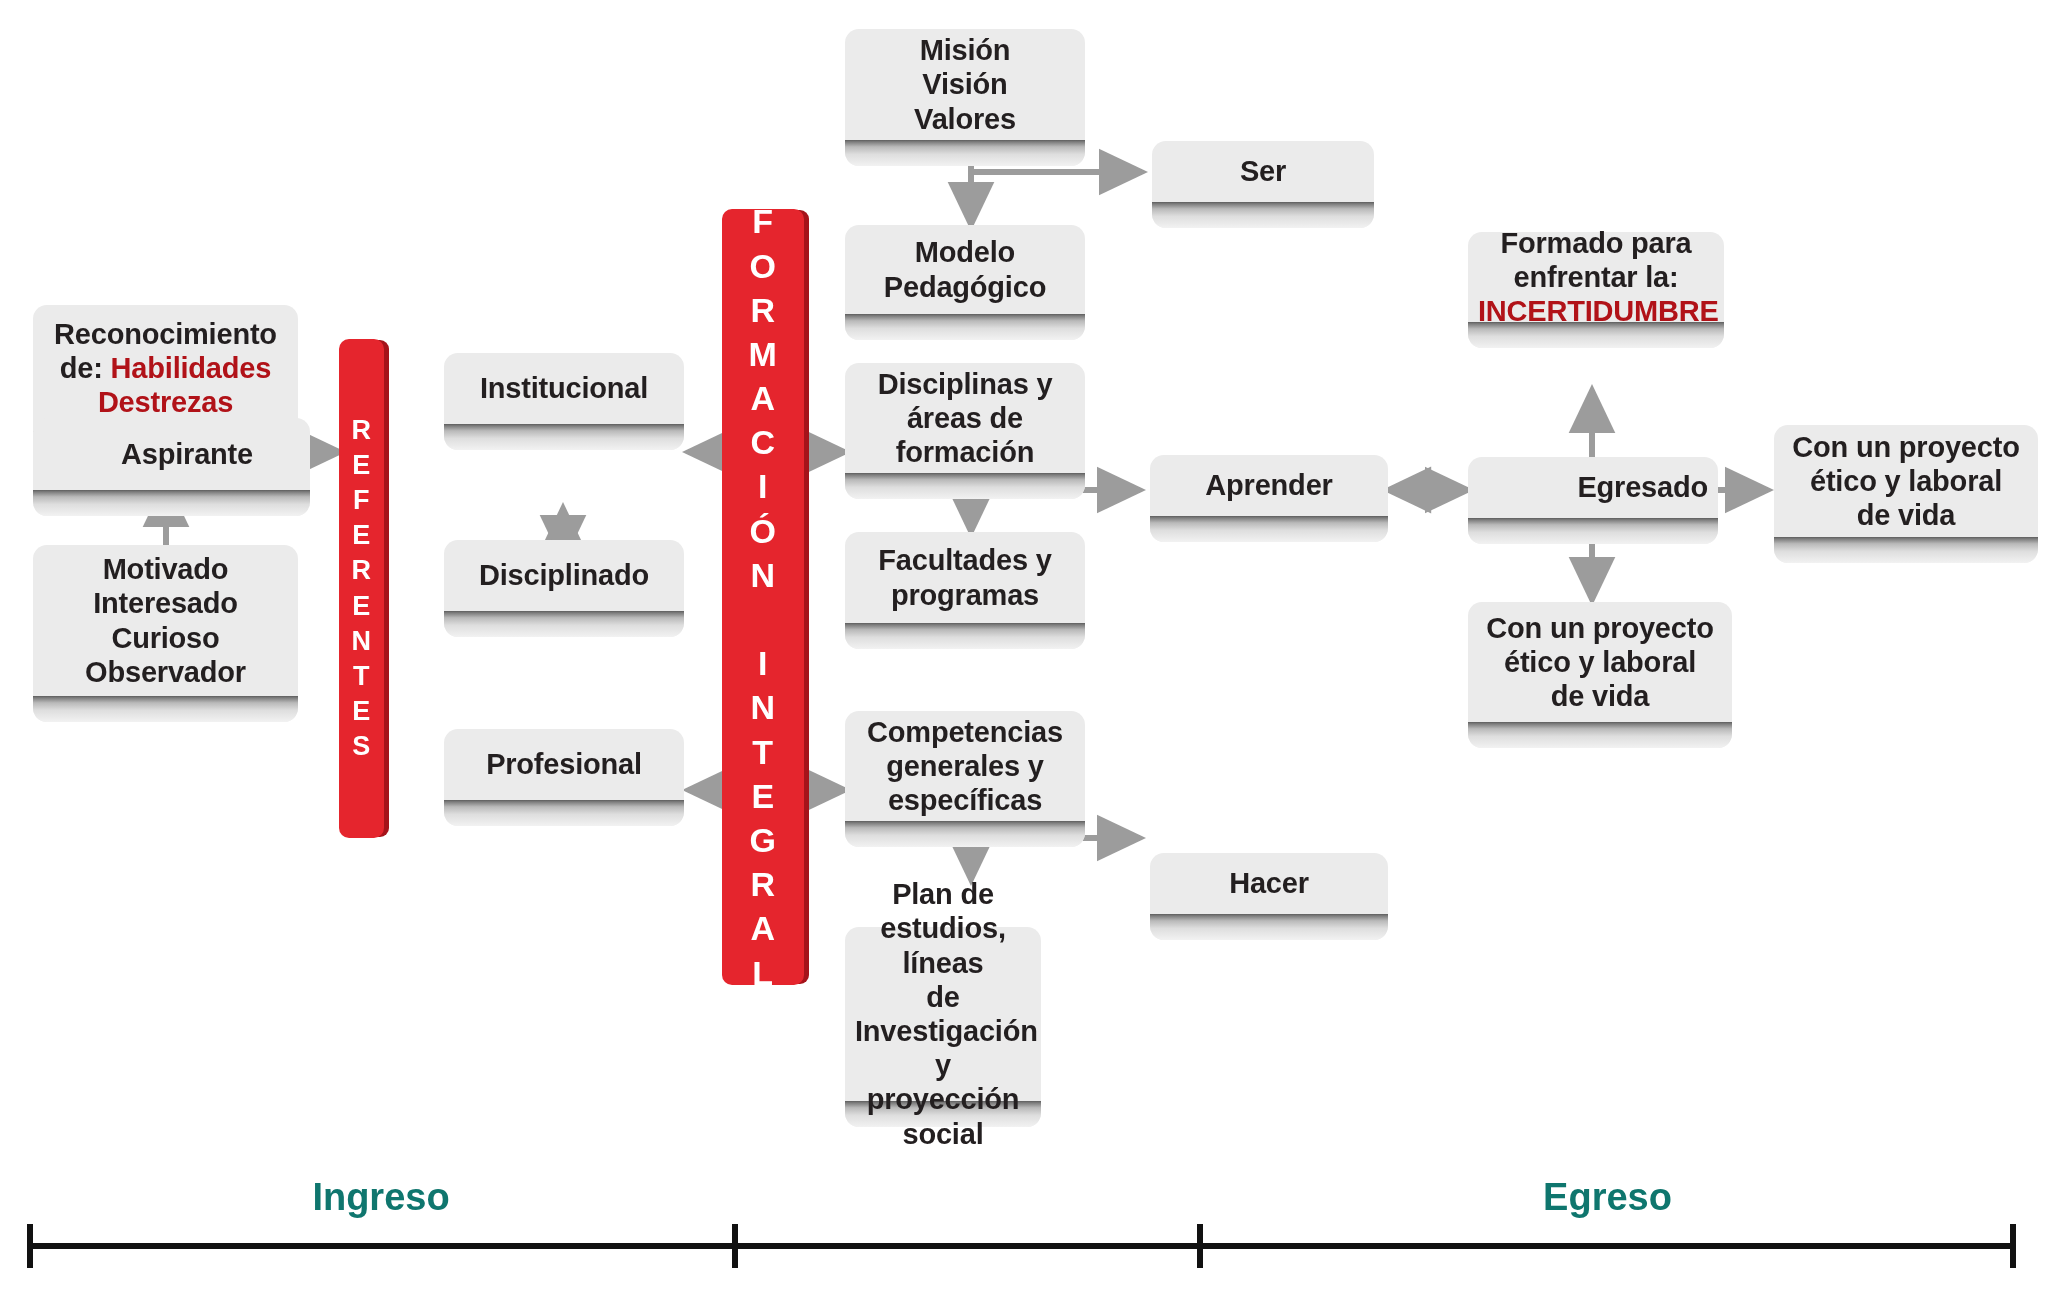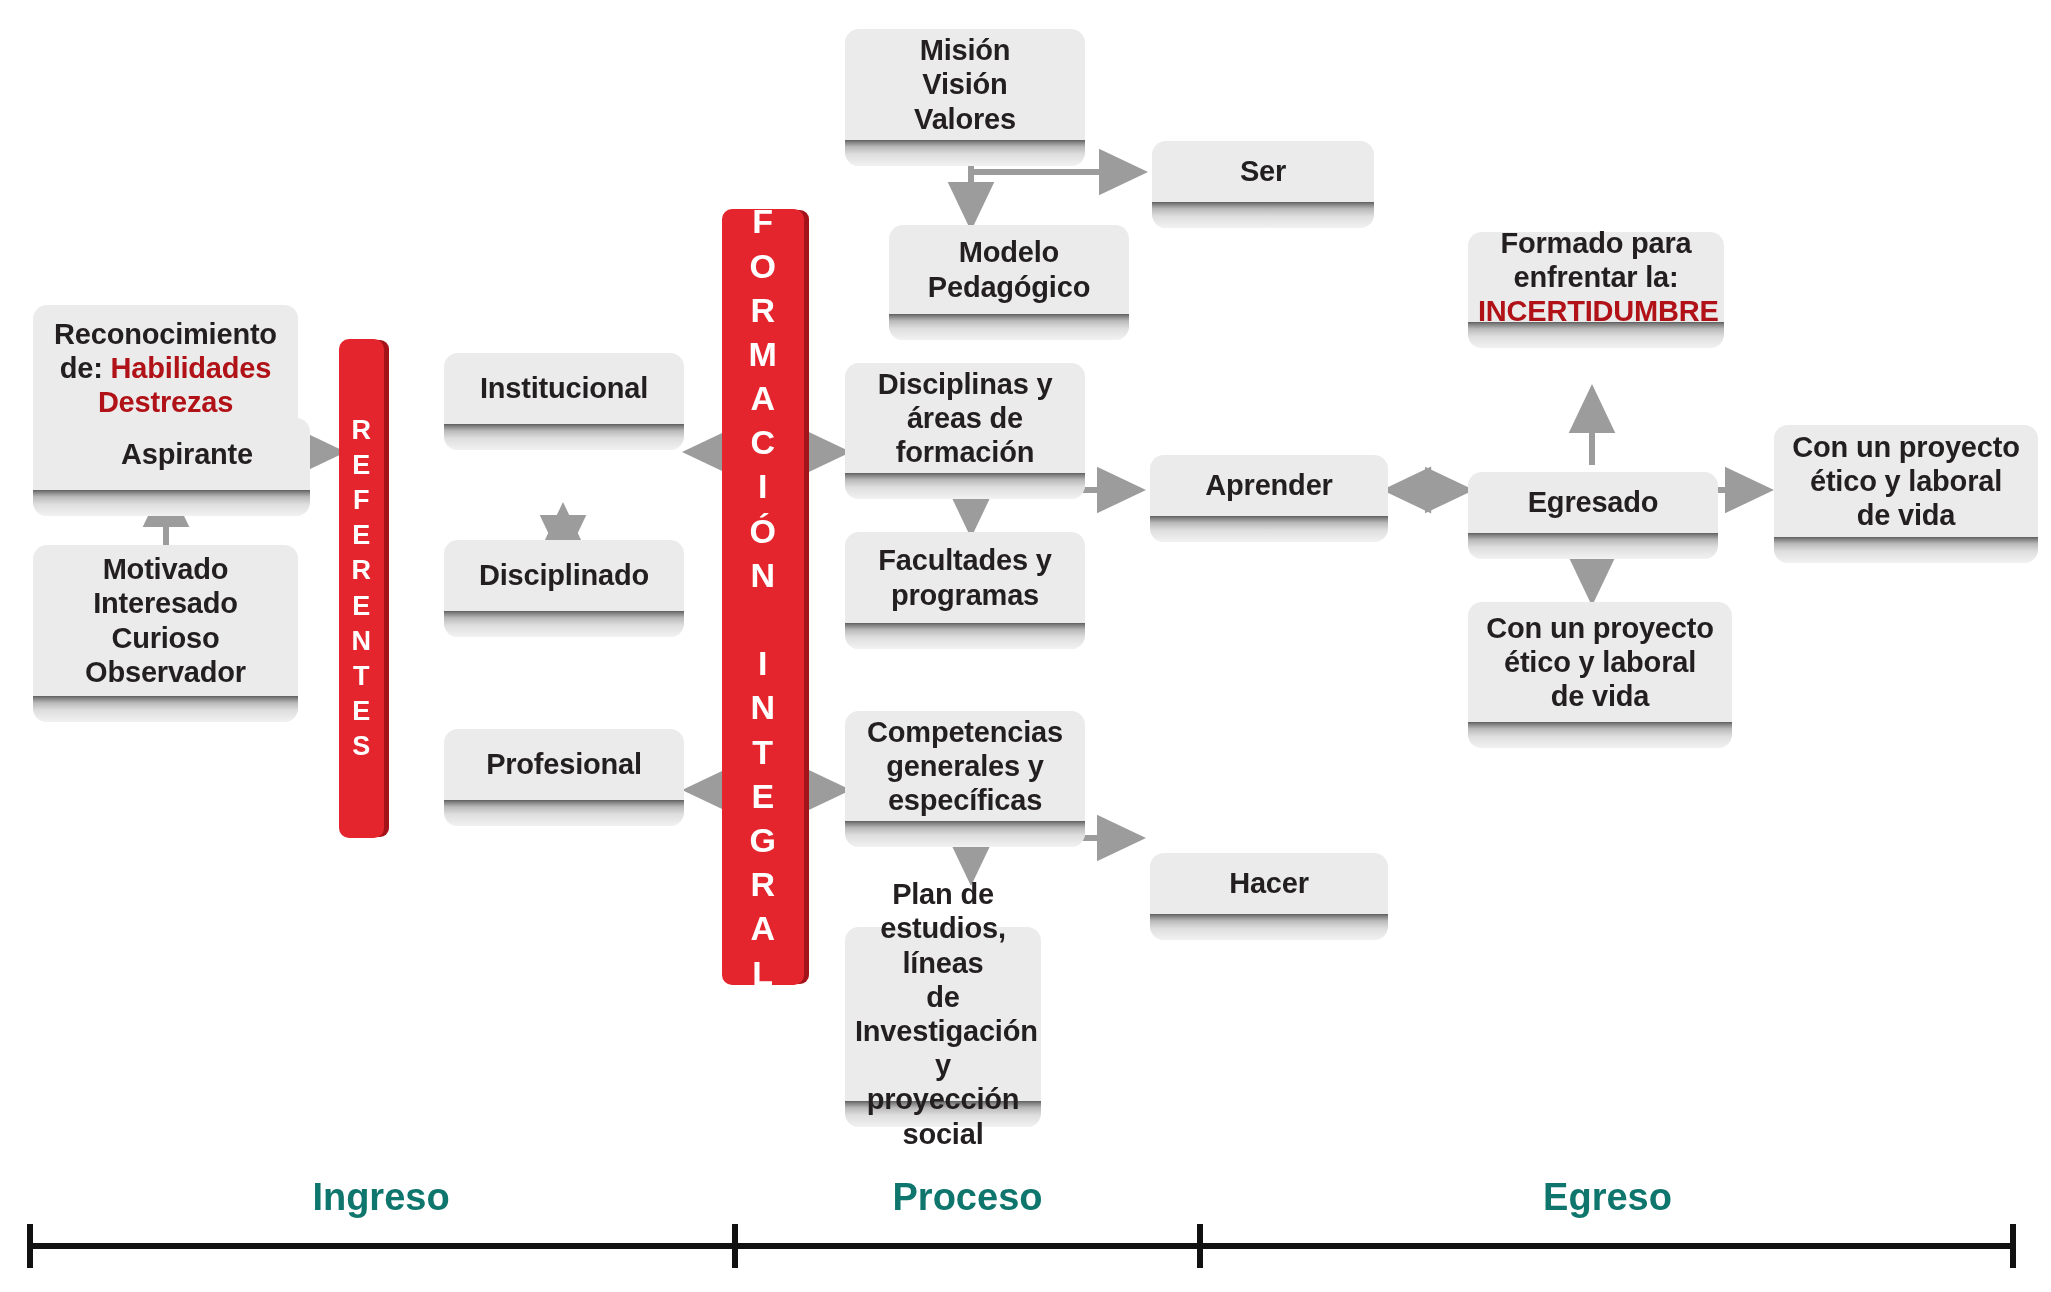--- a/index.html
+++ b/index.html
@@ -214,21 +214,21 @@
   <div class="node" style="left:845px;top:29px;width:240px;height:137px;font-size:29px;white-space:pre-line;">
     <span class="txt">Misión
 Visión
 Valores</span>
   </div>
 
   <div class="node" style="left:1152px;top:141px;width:222px;height:87px;font-size:29px;">
     <span class="txt">Ser</span>
   </div>
 
-  <div class="node" style="left:845px;top:225px;width:240px;height:115px;font-size:29px;white-space:pre-line;margin-left:44px;">
+  <div class="node" style="left:845px;top:225px;width:240px;height:115px;font-size:29px;white-space:pre-line;">
     <span class="txt">Modelo
 Pedagógico</span>
   </div>
 
   <div class="node" style="left:845px;top:363px;width:240px;height:136px;font-size:29px;white-space:pre-line;">
     <span class="txt">Disciplinas y
 áreas de
 formación</span>
   </div>
 
@@ -260,42 +260,39 @@
   </div>
 
   <div class="node" style="left:1468px;top:232px;width:256px;height:116px;font-size:29px;">
     <span class="txt">
       <span>Formado para</span><br>
       <span>enfrentar la:</span><br>
       <span class="accent-red">INCERTIDUMBRE</span>
     </span>
   </div>
 
-  <div class="node" style="left:1468px;top:472px;width:250px;height:87px;font-size:29px;">
+  <div class="node" style="left:1468px;top:457px;width:250px;height:87px;font-size:29px;text-align:right;">
     <span class="txt">Egresado</span>
   </div>
 
   <div class="node" style="left:1774px;top:425px;width:264px;height:138px;font-size:29px;white-space:pre-line;">
     <span class="txt">Con un proyecto
 ético y laboral
 de vida</span>
   </div>
 
   <div class="node" style="left:1468px;top:602px;width:264px;height:146px;font-size:29px;white-space:pre-line;">
     <span class="txt">Con un proyecto
 ético y laboral
 de vida</span>
   </div>
 
   <div class="phase-label" style="left:27px;top:1176px;width:708px;">
     <span>Ingreso</span>
   </div>
-  <div class="phase-label" style="left:735px;top:1176px;width:465px;">
-    <span>Proceso</span>
-  </div>
   <div class="phase-label" style="left:1200px;top:1176px;width:815px;">
     <span>Egreso</span>
   </div>
 
   <div class="axis-line" style="left:27px;top:1243px;width:1989px;height:6px;"></div>
 
   <div class="axis-line" style="left:27px;top:1224px;width:6px;height:44px;"></div>
   <div class="axis-line" style="left:732px;top:1224px;width:6px;height:44px;"></div>
   <div class="axis-line" style="left:1197px;top:1224px;width:6px;height:44px;"></div>
   <div class="axis-line" style="left:2010px;top:1224px;width:6px;height:44px;"></div>

